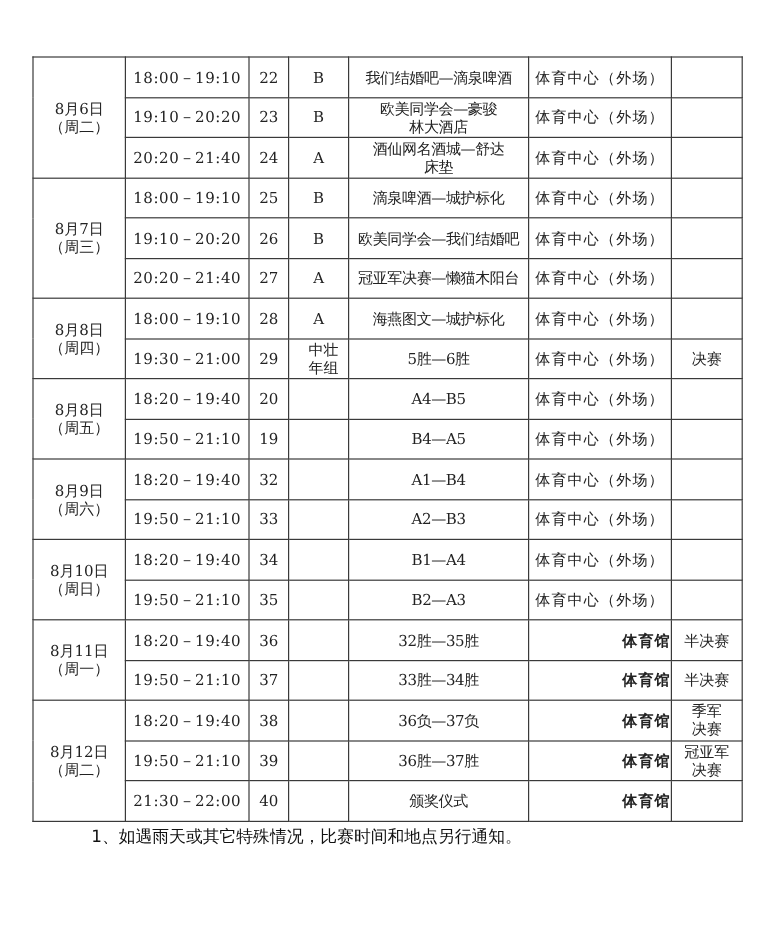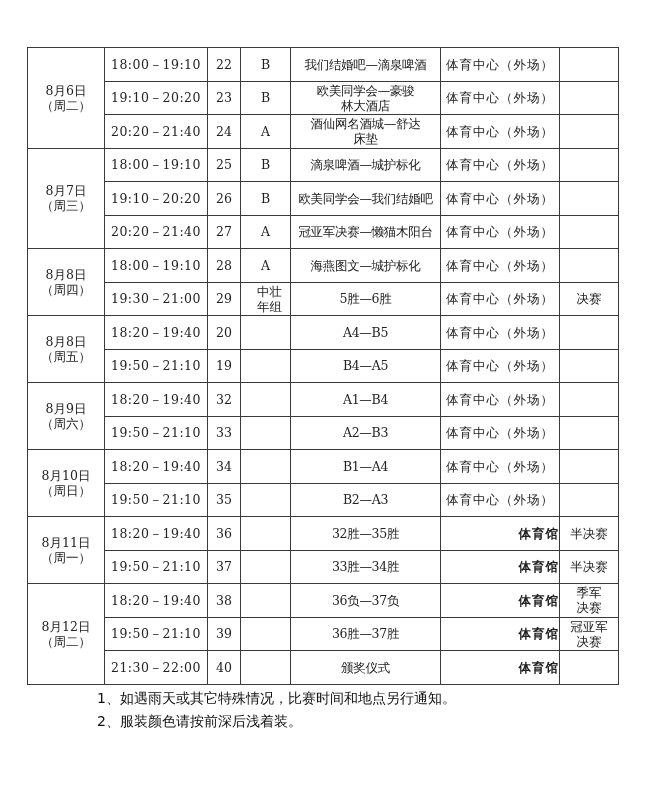--- a/index.html
+++ b/index.html
@@ -25,21 +25,21 @@
       white-space: normal;
       overflow: hidden;
     }
     td.date { font-size: 13px; line-height: 17px; }
     td.time { letter-spacing: 0.5px; font-size: 12.5px; }
     td.match { letter-spacing: -0.3px; }
     td.venue { text-align: left; padding-left: 6px; font-size: 13px; letter-spacing: 1px; }
     td.venue.center { text-align: right; padding-left: 0; font-weight: bold; }
     td.group.small, td.note.small { font-size: 12.5px; line-height: 15px; }
     .notes {
-      position: absolute; left: 97px; top: 687px;
+      position: absolute; left: 76px; top: 687px;
       font-family: "DejaVu Sans", "Liberation Sans", sans-serif;
       font-size: 14px; line-height: 23px; color: #111;
     }
     .notes div { white-space: nowrap; }
   </style>
 </head>
 <body>
 
 <table class="schedule">
   <colgroup>
@@ -234,14 +234,13 @@
         <td class="group"></td>
         <td class="match">颁奖仪式</td>
         <td class="venue center">体育馆</td>
         <td class="note"></td>
       </tr>
     </tbody>
 </table>
 
 <div class="notes">
   <div>1、如遇雨天或其它特殊情况，比赛时间和地点另行通知。</div>
-  <div>2、服装颜色请按前深后浅着装。</div>
 </div>
 
 </body></html>

